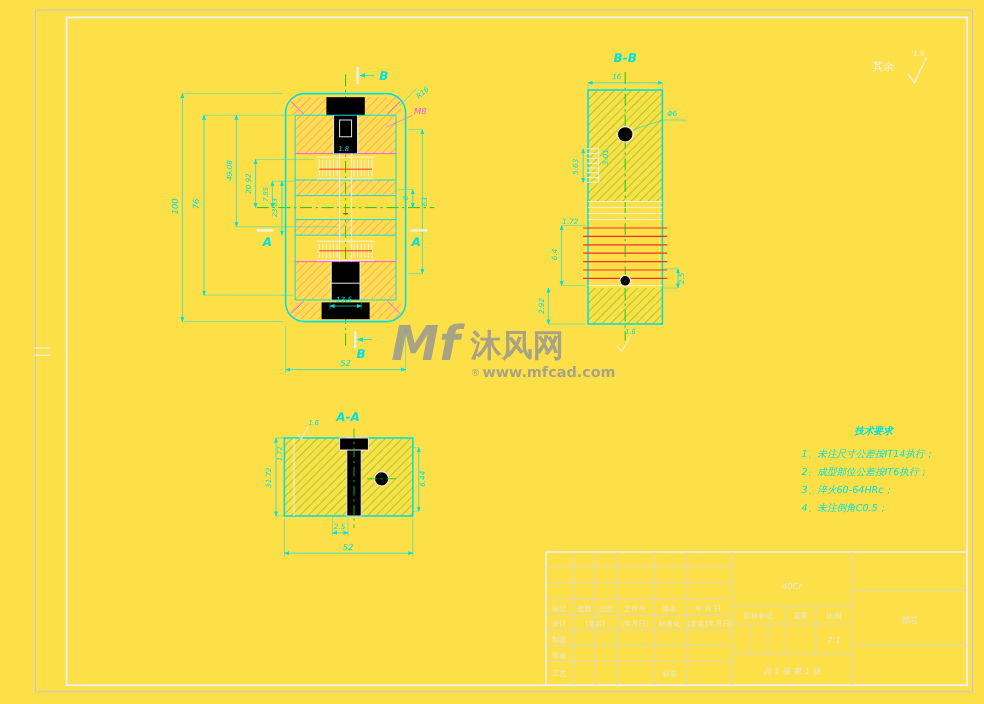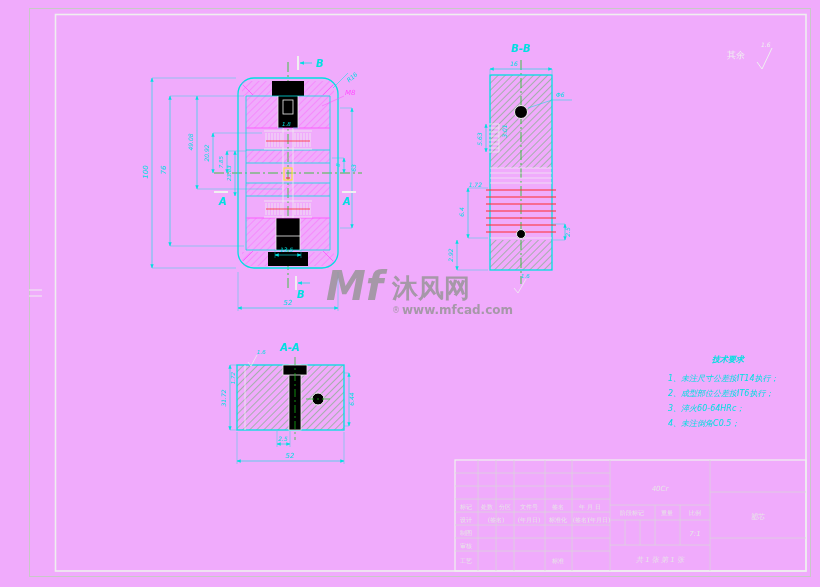--- a/index.html
+++ b/index.html
@@ -1,16 +1,16 @@
 <!DOCTYPE html>
 <html><head>
 <meta charset="utf-8">
 <style>
   html,body{margin:0;padding:0;background:#000;}
-  .stage{position:relative;width:820px;height:587px;background:#f0abfc;overflow:hidden;
+  .stage{position:relative;width:820px;height:587px;background:#fde047;overflow:hidden;
          font-family:"DejaVu Sans",sans-serif;}
   svg{position:absolute;left:0;top:0;}
   text{font-family:"DejaVu Sans",sans-serif;}
   .dim{fill:#00e0e0;font-size:7px;font-style:italic;}
   .dim6{fill:#00e0e0;font-size:6px;font-style:italic;}
   .dim5{fill:#00e0e0;font-size:5.5px;font-style:italic;}
   .mag{fill:#ff4dff;}
   .ttl{fill:#00e0e0;font-size:10px;font-style:italic;font-weight:bold;}
   .tech{fill:#00e0e0;font-size:8px;font-style:italic;}
   .tb{fill:#e6e6e6;font-size:7px;}

